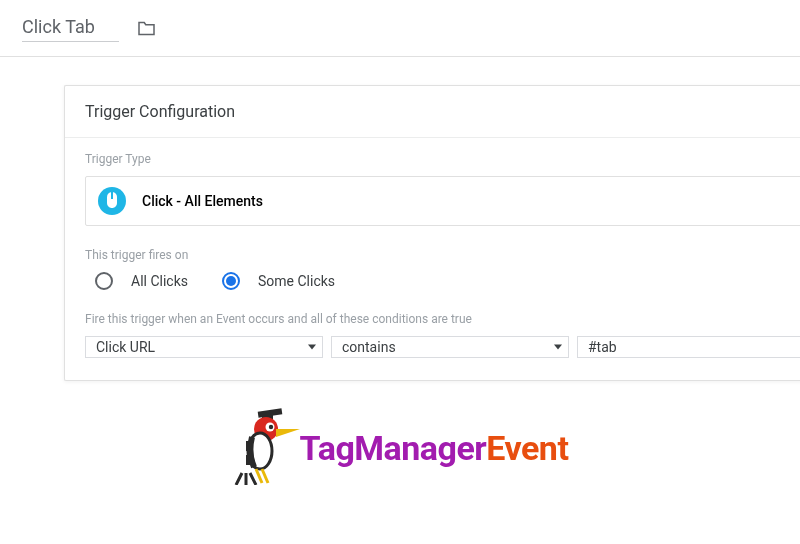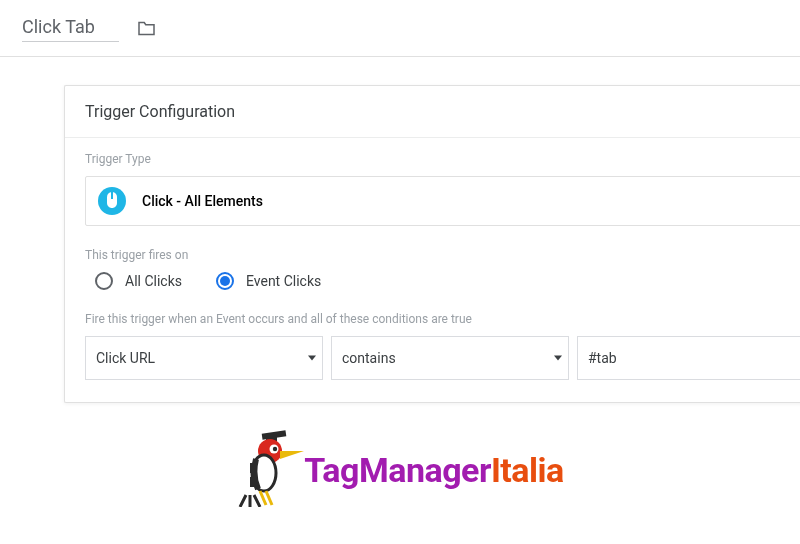--- a/index.html
+++ b/index.html
@@ -78,21 +78,21 @@
     .radio-row {
       display: flex;
       align-items: center;
       gap: 26px;
       margin-bottom: 22px;
       padding-left: 2px;
     }
     .radio-option {
       display: flex;
       align-items: center;
-      gap: 12px;
+      gap: 18px;
       cursor: pointer;
       padding-left: 8px;
     }
     .radio-circle {
       width: 18px;
       height: 18px;
       border: 2px solid #5f6368;
       border-radius: 50%;
       display: flex;
       align-items: center;
@@ -111,21 +111,21 @@
       font-size: 14px;
       color: #3c4043;
     }
     .condition-row {
       display: flex;
       gap: 8px;
     }
     .select-box {
       border: 1px solid #dadce0;
       border-radius: 0;
-      height: 44px;
+      height: 22px;
       display: flex;
       align-items: center;
       padding: 0 10px;
       font-size: 14px;
       color: #3c4043;
       position: relative;
       background: #fff;
     }
     .select-box .caret {
       position: absolute;
@@ -187,21 +187,21 @@
     <div class="small-label">This trigger fires on</div>
     <div class="radio-row">
       <div class="radio-option">
         <div class="radio-circle"></div>
         <span class="radio-label">All Clicks</span>
       </div>
       <div class="radio-option">
         <div class="radio-circle selected">
           <div class="radio-dot"></div>
         </div>
-        <span class="radio-label">Event Clicks</span>
+        <span class="radio-label">Some Clicks</span>
       </div>
     </div>
 
     <div class="small-label">Fire this trigger when an Event occurs and all of these conditions are true</div>
     <div class="condition-row">
       <div class="select-box w1">
         <span>Click URL</span>
         <span class="caret"></span>
       </div>
       <div class="select-box w2">
@@ -228,16 +228,16 @@
         <ellipse cx="28" cy="44" rx="12" ry="18" fill="#fff" stroke="#2a2a2a" stroke-width="3"></ellipse>
         <path d="M20 30 Q16 46 22 60" fill="none" stroke="#2a2a2a" stroke-width="6"></path>
         <rect x="14" y="34" width="5" height="10" fill="#2a2a2a"></rect>
         <rect x="14" y="48" width="5" height="10" fill="#2a2a2a"></rect>
         <path d="M10 66 L4 78 M14 66 L14 78 M18 66 L24 78" stroke="#2a2a2a" stroke-width="3"></path>
         <line x1="24" y1="62" x2="30" y2="76" stroke="#eab90a" stroke-width="3"></line>
         <line x1="30" y1="62" x2="36" y2="76" stroke="#eab90a" stroke-width="3"></line>
       </svg>
     </span>
     <span class="tm-text">
-      <span class="tm-black">TagManager</span><span class="tm-orange">Italia</span>
+      <span class="tm-black">TagManager</span><span class="tm-orange">Event</span>
     </span>
   </div>
 </div>
 
 </body></html>

